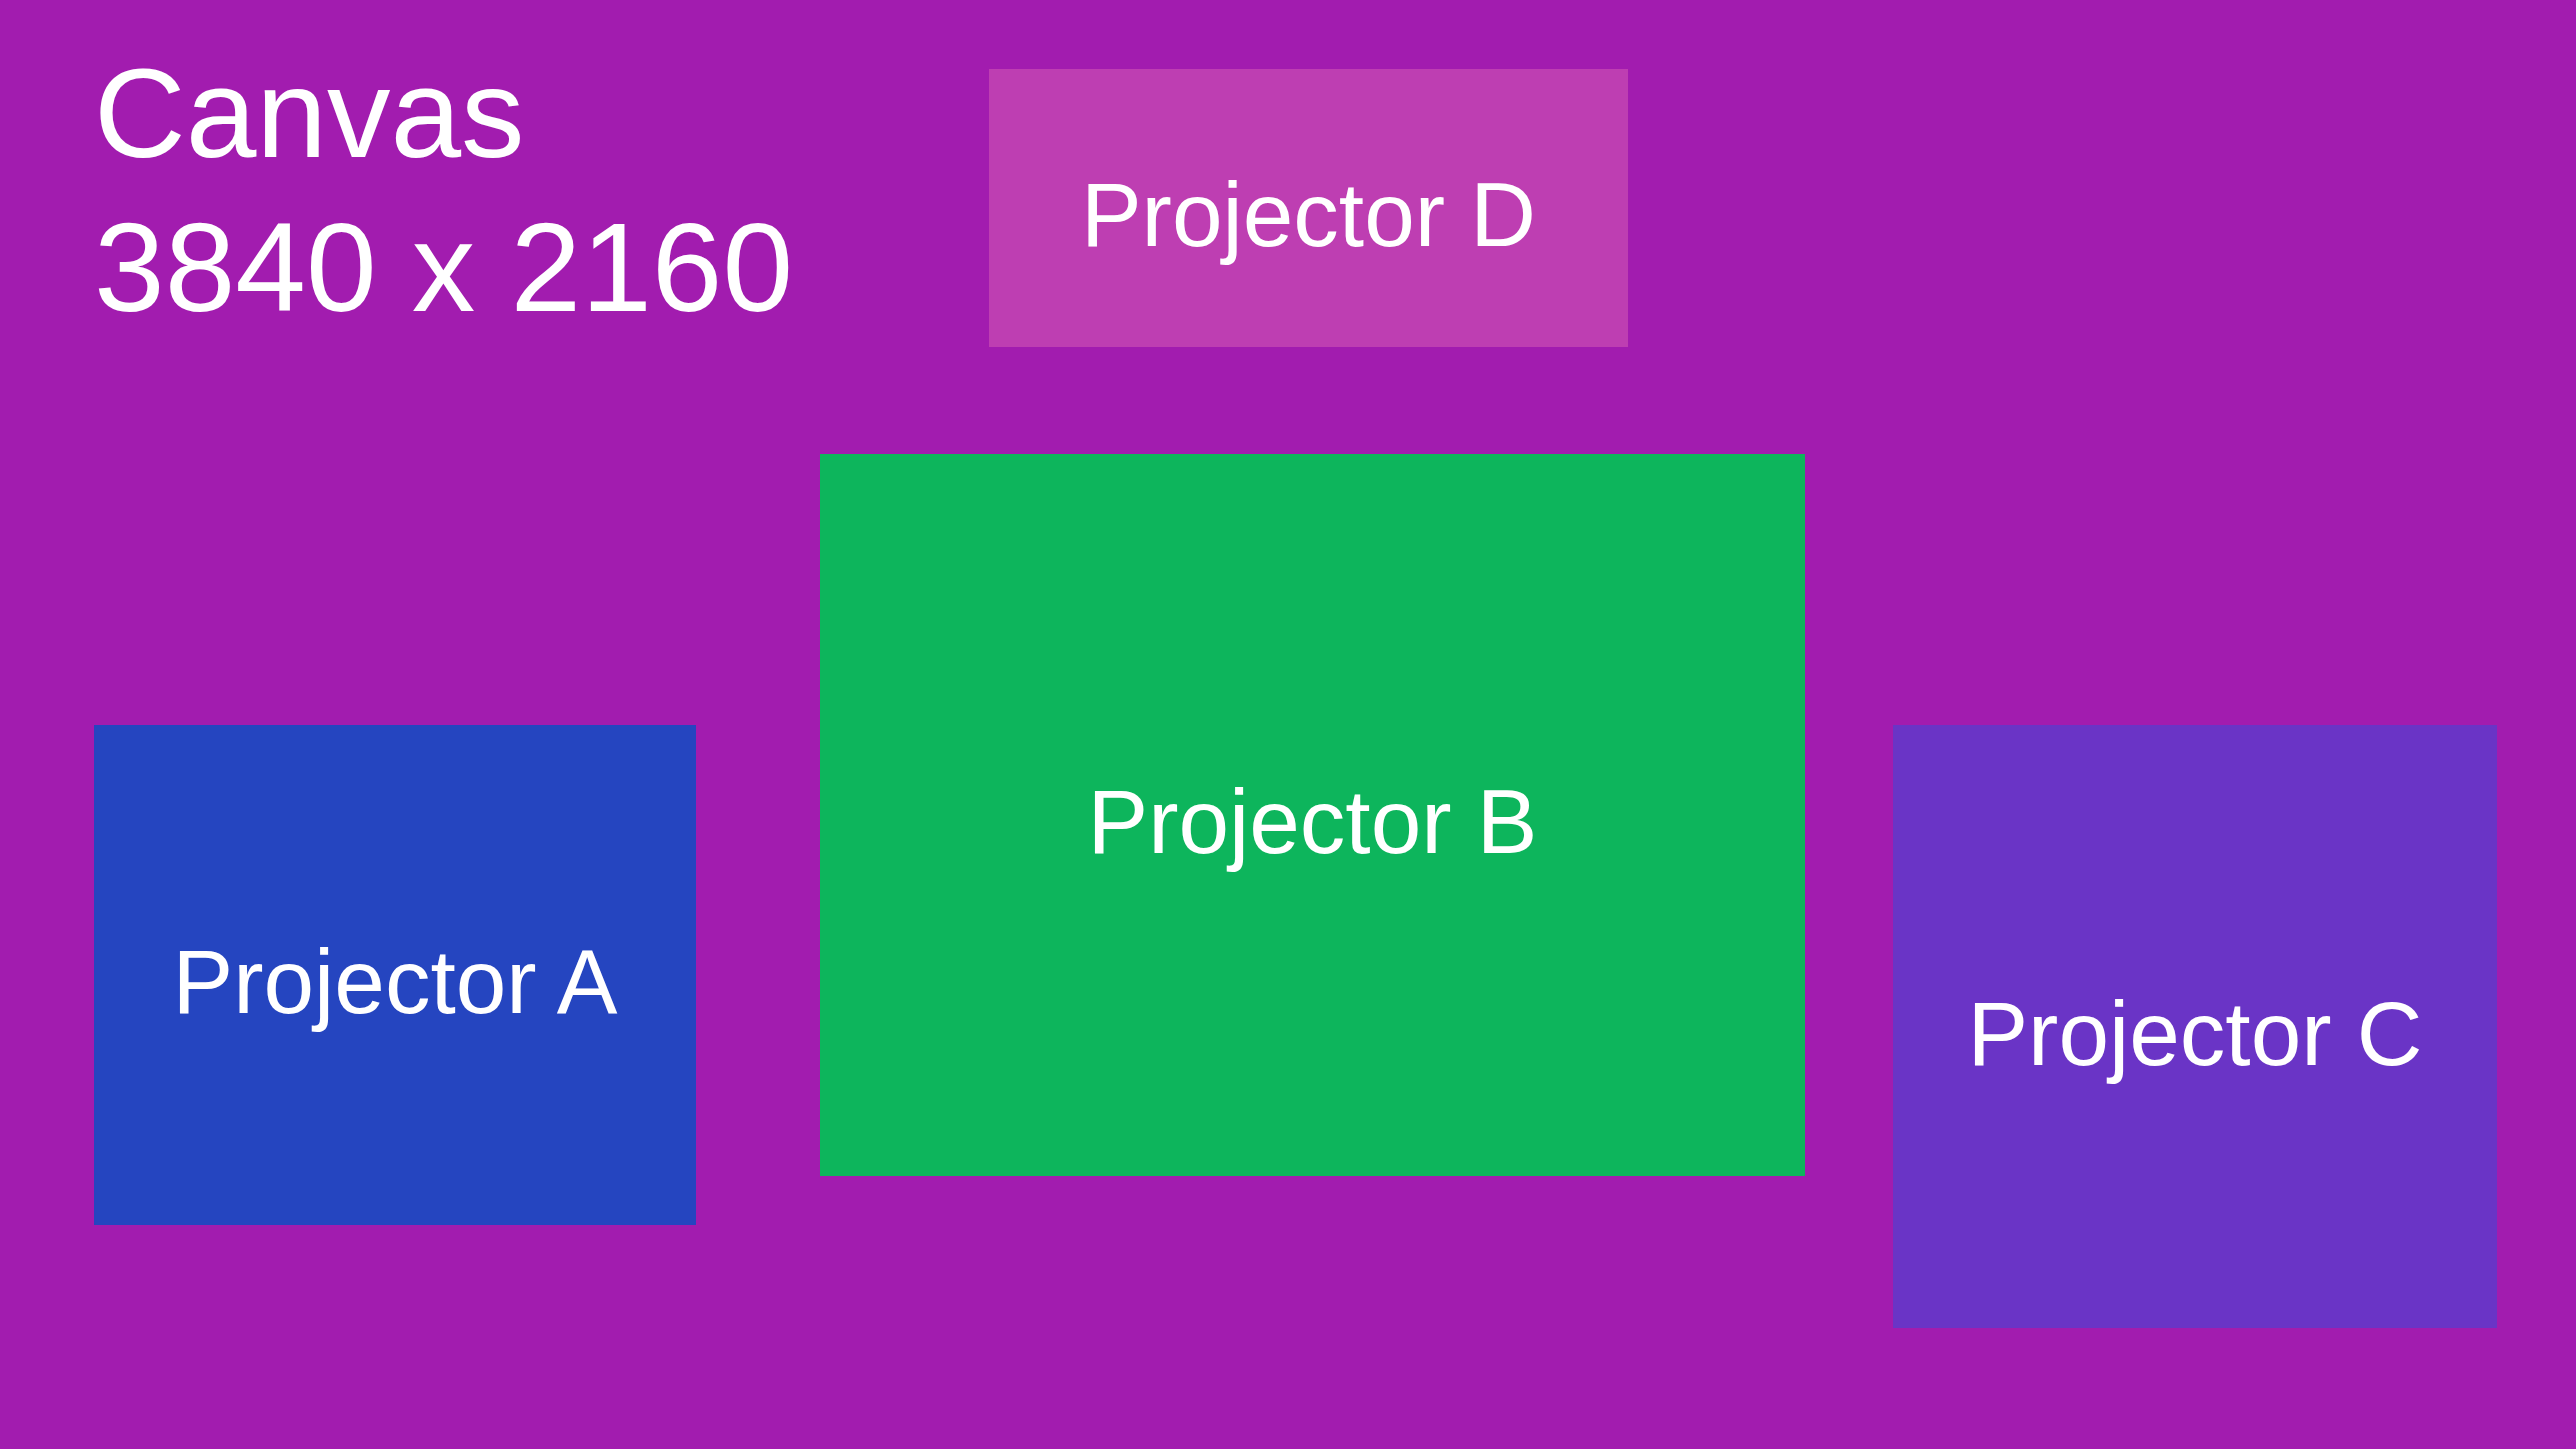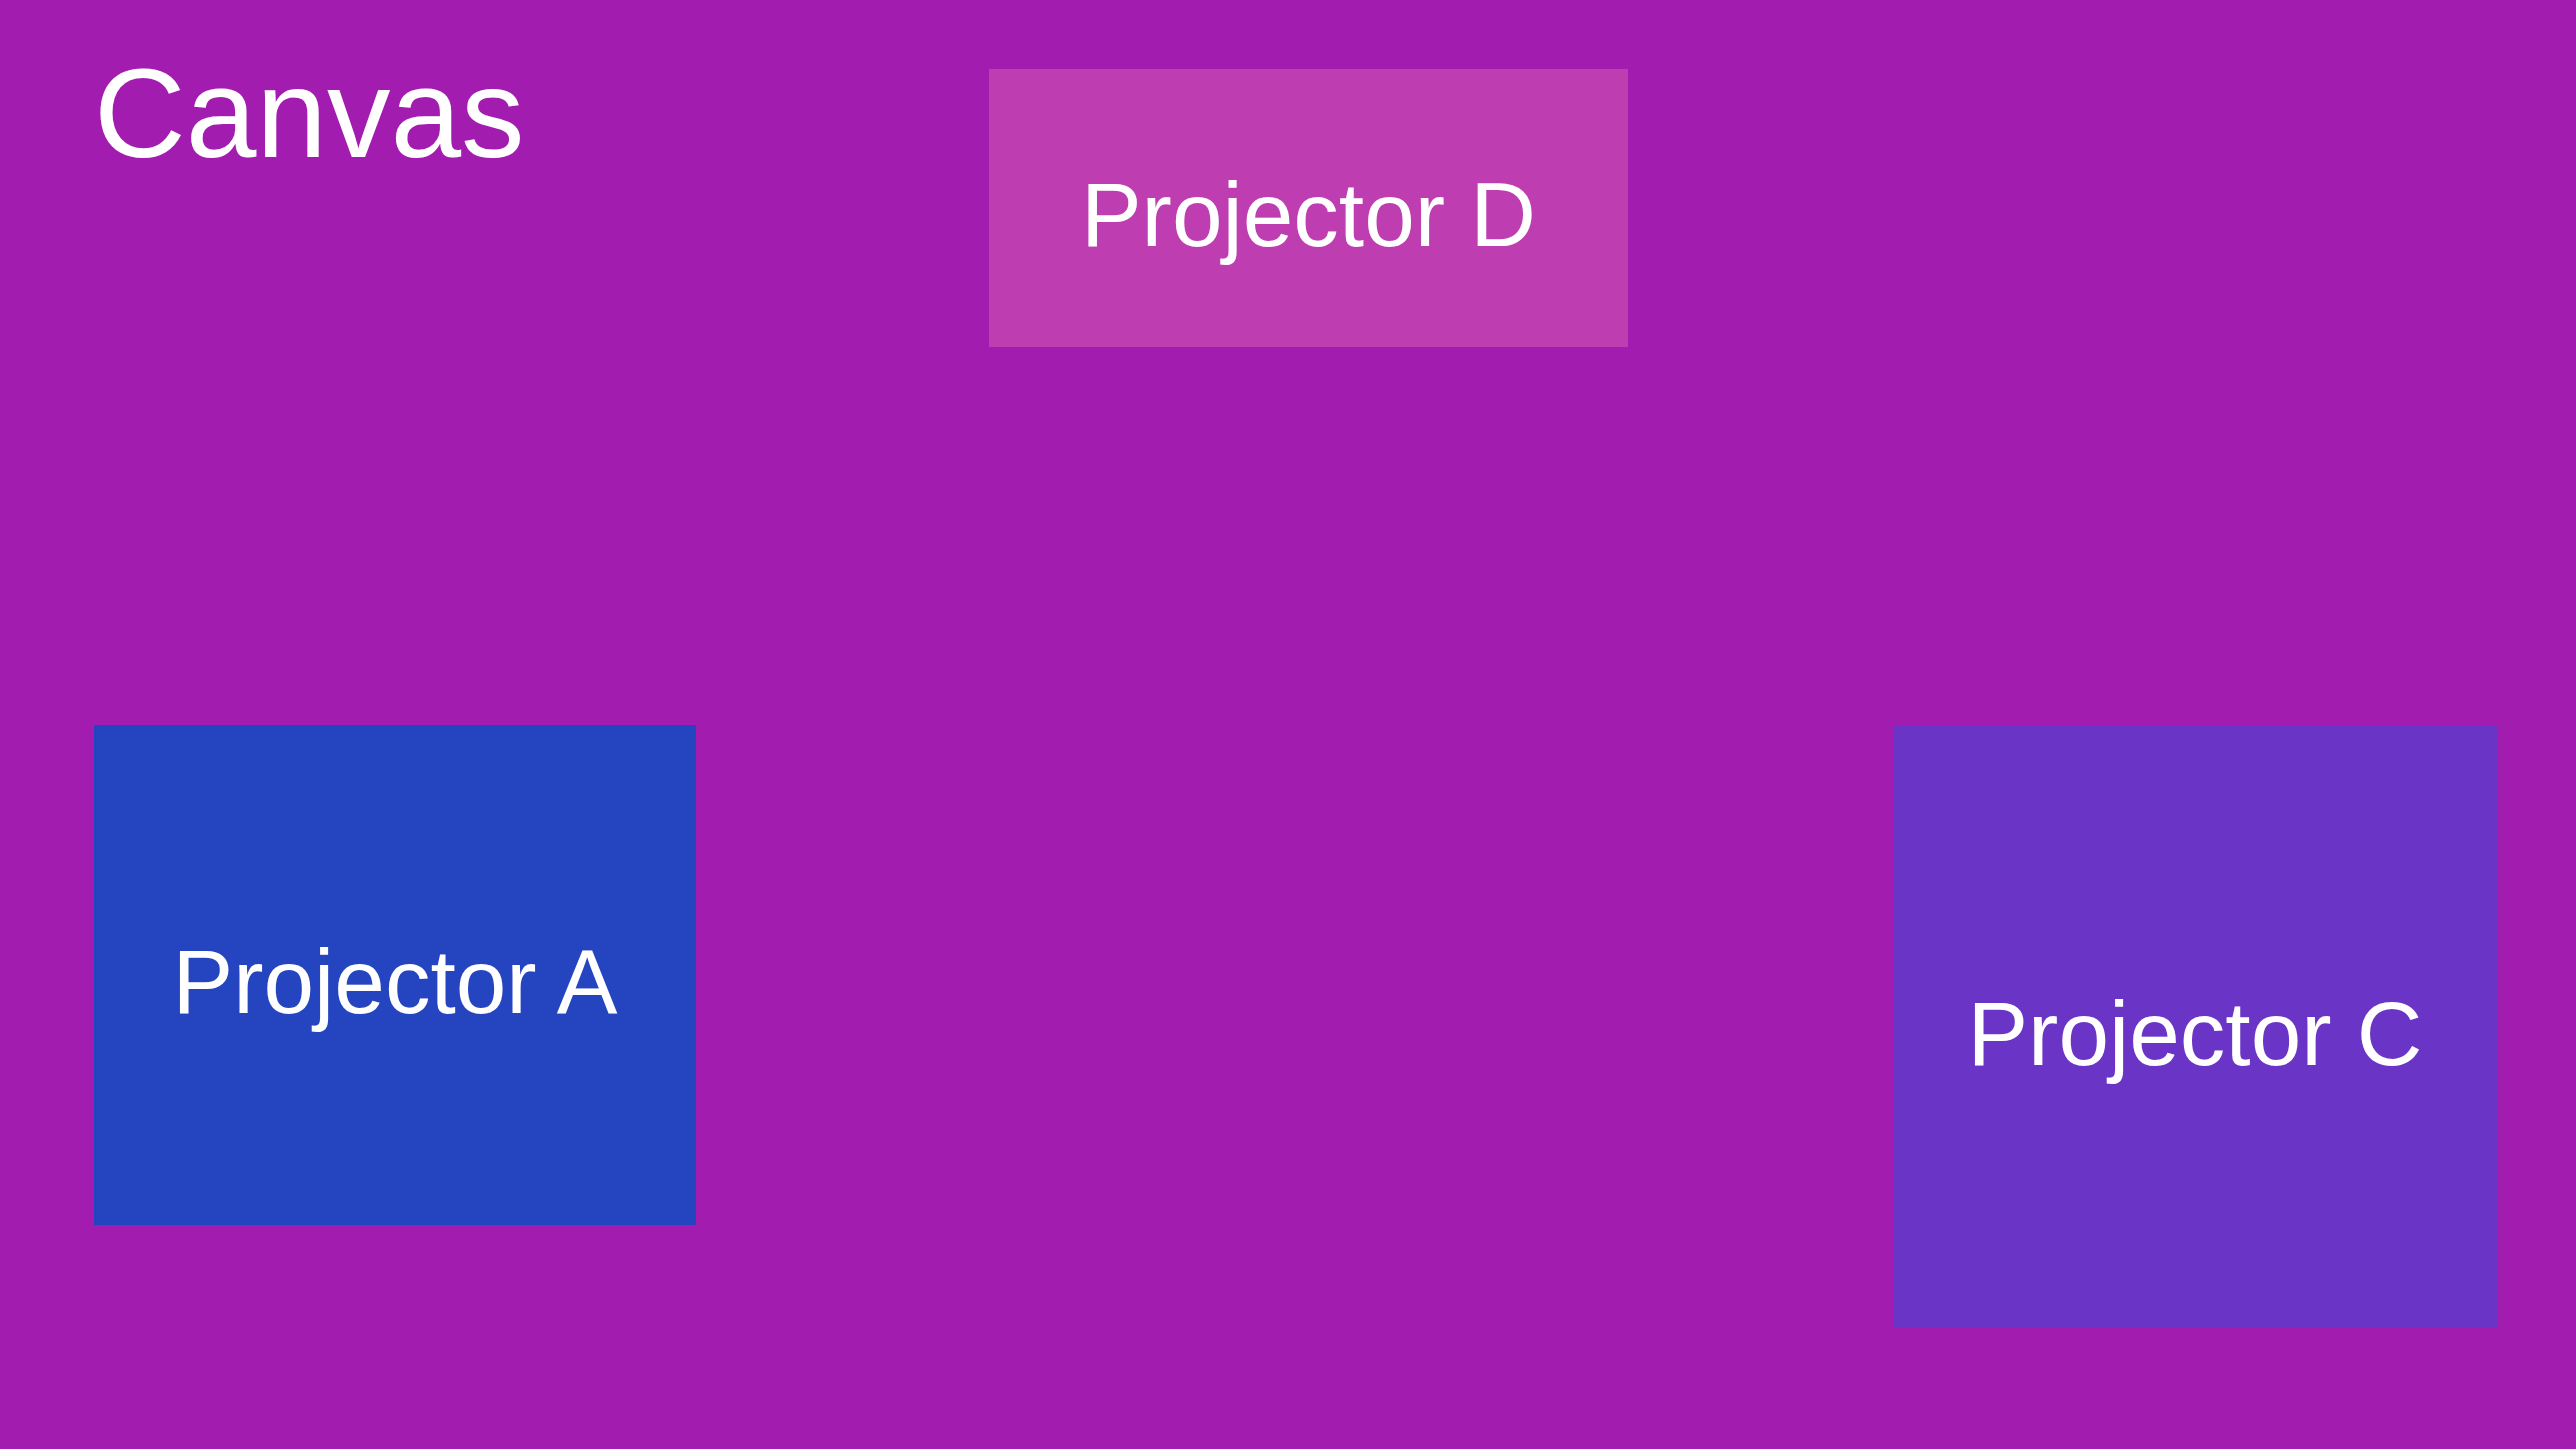--- a/index.html
+++ b/index.html
@@ -41,26 +41,30 @@
     transform: translateY(6.7px);
   }
 </style>
 </head>
 <body>
 
 <div class="stage">
 
   <div class="canvas-title">
     <div>Canvas</div>
+    <div>3840 x 2160</div>
   </div>
 
   <div class="proj" style="left: 94px; top: 725px; width: 602px; height: 500px; background: rgb(37, 69, 192);">
     <span class="proj-label">Projector A</span>
   </div>
 
+  <div class="proj" style="left: 820px; top: 454px; width: 985px; height: 722px; background: rgb(13, 181, 92);">
+    <span class="proj-label">Projector B</span>
+  </div>
 
   <div class="proj" style="left: 989px; top: 69px; width: 639px; height: 278px; background: rgb(190, 62, 178);">
     <span class="proj-label">Projector D</span>
   </div>
 
   <div class="proj" style="left: 1893px; top: 725px; width: 604px; height: 603px; background: rgb(106, 52, 198);">
     <span class="proj-label">Projector C</span>
   </div>
 
 </div>

